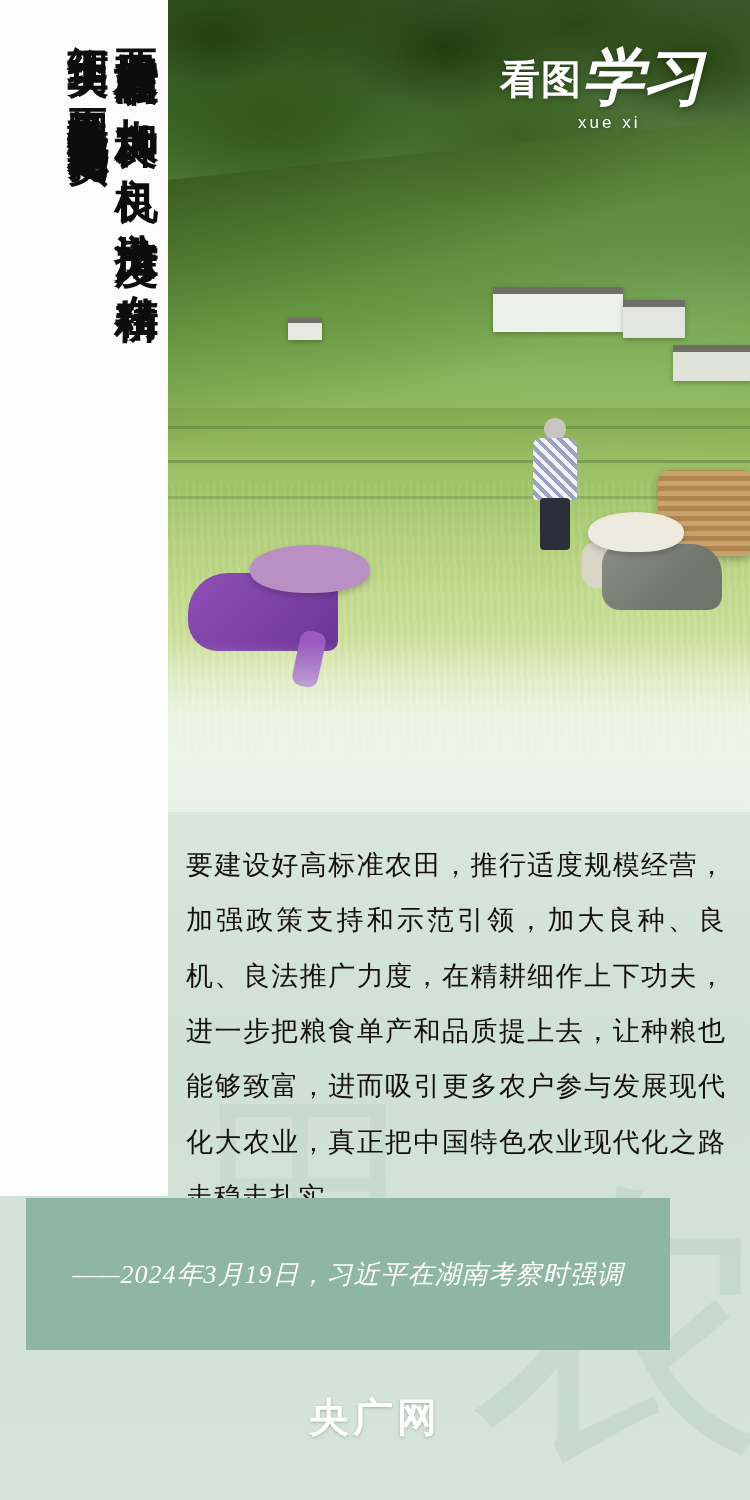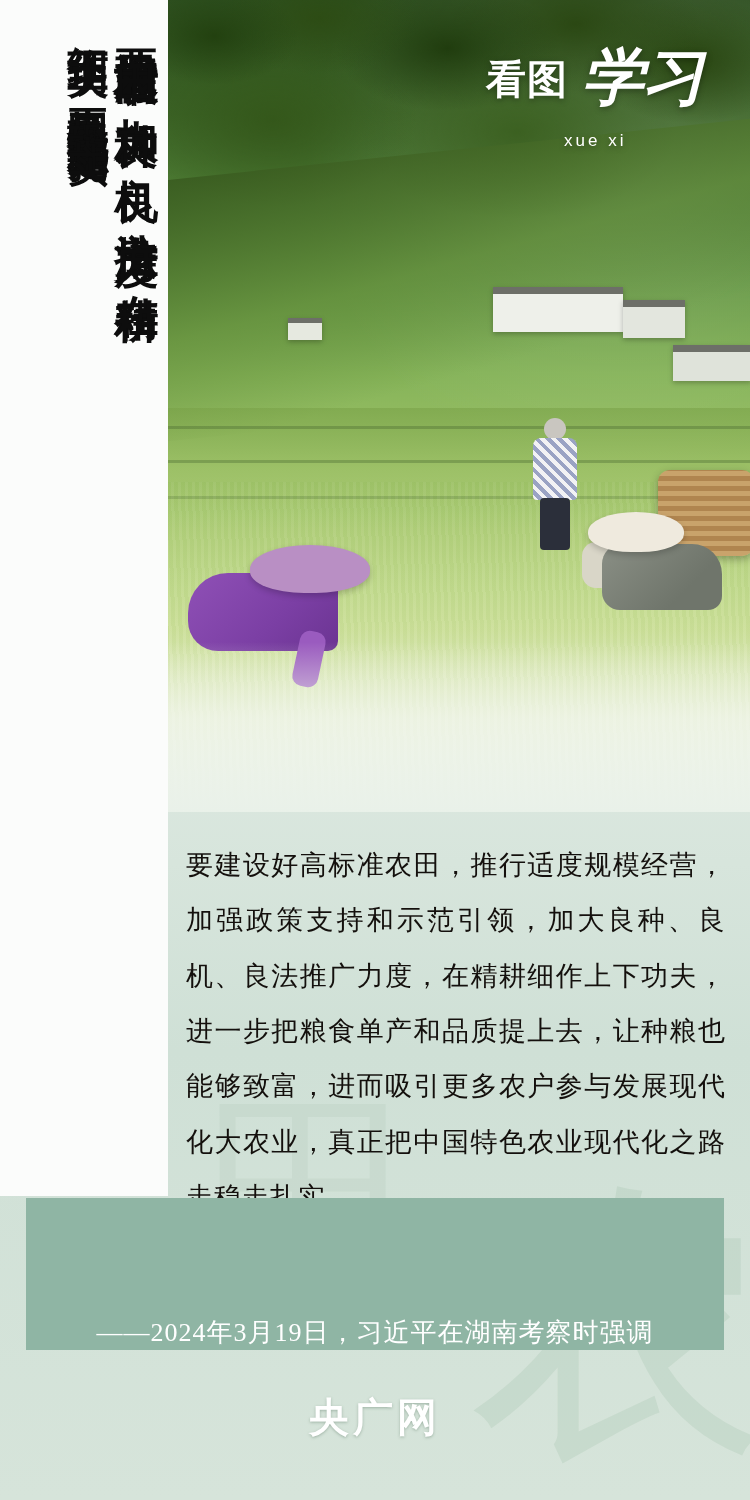--- a/index.html
+++ b/index.html
@@ -180,37 +180,37 @@
   
   .logo {
     position: absolute;
     right: 48px;
     top: 52px;
     z-index: 6;
     text-align: left;
     color: #ffffff;
     text-shadow: 0 2px 6px rgba(0,0,0,0.35);
   }
-  .logo-row { display: flex; align-items: flex-end; gap: 14px; }
+  .logo-row { display: flex; align-items: flex-end; gap: 0; }
   .logo-kantu {
     font-family: "Liberation Serif", serif;
     font-weight: bold;
     font-size: 40px;
     letter-spacing: 1px;
   }
   .logo-xuexi {
     font-family: Liberation Mono, monospace;
     font-size: 62px;
     font-style: italic;
     font-weight: bold;
     line-height: 0.8;
     letter-spacing: -2px;
   }
   .logo-pinyin {
-    margin-top: 24px;
+    margin-top: 6px;
     margin-left: 78px;
     font-size: 17px;
     letter-spacing: 3px;
     font-family: "Liberation Sans", sans-serif;
   }
 
   
   .body-text {
     position: absolute;
     left: 186px;
@@ -223,27 +223,28 @@
     color: #14100d;
     letter-spacing: 1px;
     text-align: justify;
   }
 
   
   .source-band {
     position: absolute;
     left: 26px;
     top: 1198px;
-    width: 698px;
+    width: 644px;
     height: 152px;
     background: #8fb5a4;
     z-index: 6;
     display: flex;
-    align-items: flex-end;
+    align-items: center;
     justify-content: center;
+    font-style: italic;
   }
   .source-text {
     font-family: "Liberation Serif", serif;
     font-size: 26px;
     color: #ffffff;
     letter-spacing: 1px;
   }
 
   
   .footer {

